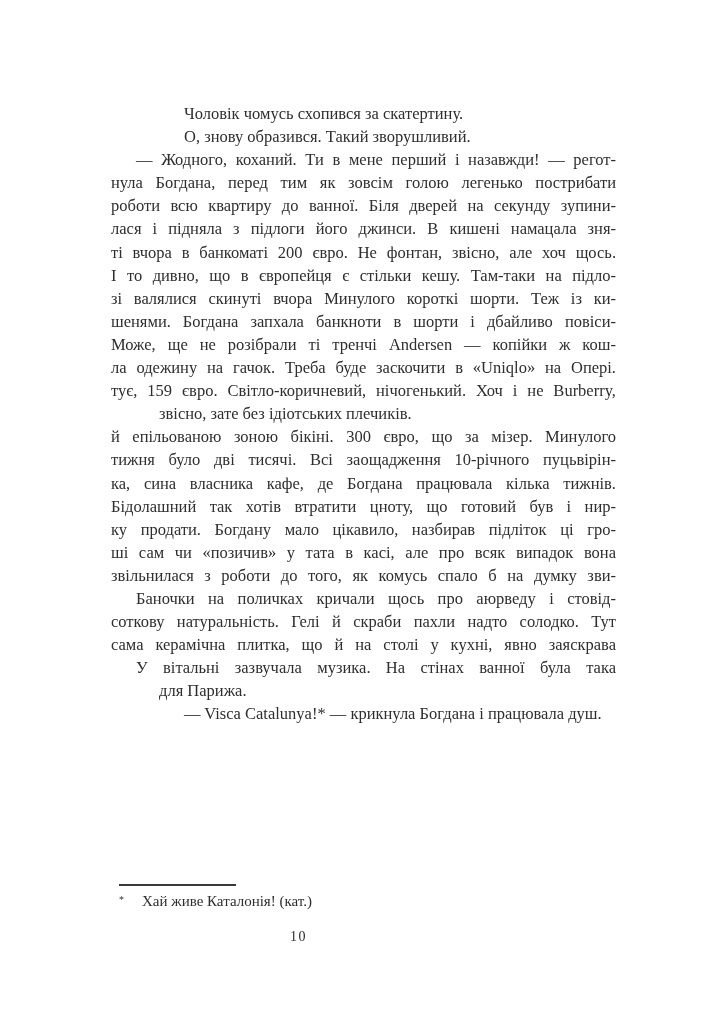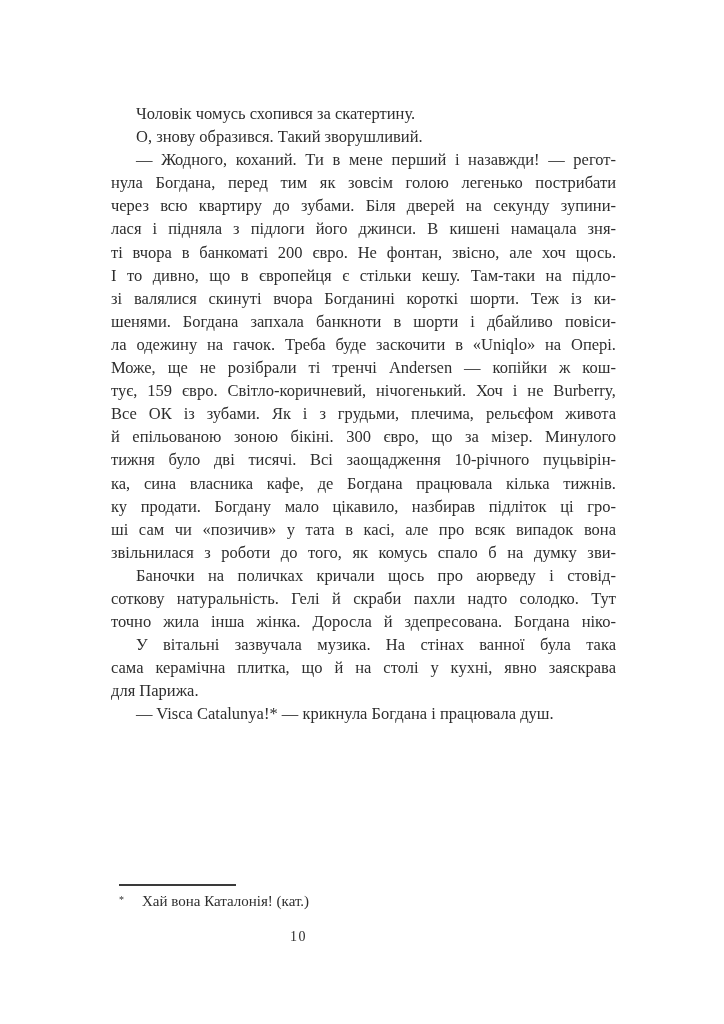--- a/index.html
+++ b/index.html
@@ -22,20 +22,21 @@
   }
   .para { margin: 0; padding: 0; }
   .line {
     text-align: justify;
     text-align-last: justify;
     height: 23.1px;
     white-space: nowrap;
   }
   .line.lastline {
     text-align-last: left;
+    margin-left: 48px;
   }
   .line.firstline {
     text-indent: 25px;
   }
   .footnote {
     position: absolute;
     left: 111px;
     top: 884px;
     width: 505px;
   }
@@ -80,57 +81,57 @@
   <div class="text-block">
       <div class="para">
         <div class="line firstline lastline">Чоловік чомусь схопився за скатертину.</div>
       </div>
       <div class="para">
         <div class="line firstline lastline">О, знову образився. Такий зворушливий.</div>
       </div>
       <div class="para">
         <div class="line firstline">— Жодного, коханий. Ти в мене перший і назавжди! — регот-</div>
         <div class="line">нула Богдана, перед тим як зовсім голою легенько пострибати</div>
-        <div class="line">через всю квартиру до зубами. Біля дверей на секунду зупини-</div>
+        <div class="line">роботи всю квартиру до ванної. Біля дверей на секунду зупини-</div>
         <div class="line">лася і підняла з підлоги його джинси. В кишені намацала зня-</div>
         <div class="line">ті вчора в банкоматі 200 євро. Не фонтан, звісно, але хоч щось.</div>
         <div class="line">І то дивно, що в європейця є стільки кешу. Там-таки на підло-</div>
-        <div class="line">зі валялися скинуті вчора Богданині короткі шорти. Теж із ки-</div>
+        <div class="line">зі валялися скинуті вчора Минулого короткі шорти. Теж із ки-</div>
         <div class="line">шенями. Богдана запхала банкноти в шорти і дбайливо повіси-</div>
+        <div class="line">Може, ще не розібрали ті тренчі Andersen — копійки ж кош-</div>
         <div class="line">ла одежину на гачок. Треба буде заскочити в «Uniqlo» на Опері.</div>
-        <div class="line">Може, ще не розібрали ті тренчі Andersen — копійки ж кош-</div>
         <div class="line">тує, 159 євро. Світло-коричневий, нічогенький. Хоч і не Burberry,</div>
+        <div class="line lastline">звісно, зате без ідіотських плечиків.</div>
       </div>
       <div class="para">
-        <div class="line">Все ОК із зубами. Як і з грудьми, плечима, рельєфом живота</div>
         <div class="line">й епільованою зоною бікіні. 300 євро, що за мізер. Минулого</div>
         <div class="line">тижня було дві тисячі. Всі заощадження 10-річного пуцьвірін-</div>
         <div class="line">ка, сина власника кафе, де Богдана працювала кілька тижнів.</div>
+        <div class="line">Бідолашний так хотів втратити цноту, що готовий був і нир-</div>
         <div class="line">ку продати. Богдану мало цікавило, назбирав підліток ці гро-</div>
         <div class="line">ші сам чи «позичив» у тата в касі, але про всяк випадок вона</div>
         <div class="line">звільнилася з роботи до того, як комусь спало б на думку зви-</div>
       </div>
       <div class="para">
         <div class="line firstline">Баночки на поличках кричали щось про аюрведу і стовід-</div>
         <div class="line">соткову натуральність. Гелі й скраби пахли надто солодко. Тут</div>
-        <div class="line">точно жила інша жінка. Доросла й здепресована. Богдана ніко-</div>
       </div>
       <div class="para">
+        <div class="line">сама керамічна плитка, що й на столі у кухні, явно заяскрава</div>
         <div class="line firstline">У вітальні зазвучала музика. На стінах ванної була така</div>
-        <div class="line">сама керамічна плитка, що й на столі у кухні, явно заяскрава</div>
         <div class="line lastline">для Парижа.</div>
       </div>
       <div class="para">
         <div class="line firstline lastline">— Visca Catalunya!* — крикнула Богдана і працювала душ.</div>
       </div>
     </div>
 
   <div class="footnote">
     <div class="footnote-rule"></div>
     <div class="fn-line">
       <span class="fn-marker">*</span>
-      <span class="fn-text">Хай вона Каталонія! (кат.)</span>
+      <span class="fn-text">Хай живе Каталонія! (кат.)</span>
     </div>
   </div>
 
   <div class="page-number">10</div>
 
 </div>
 
 </body></html>

